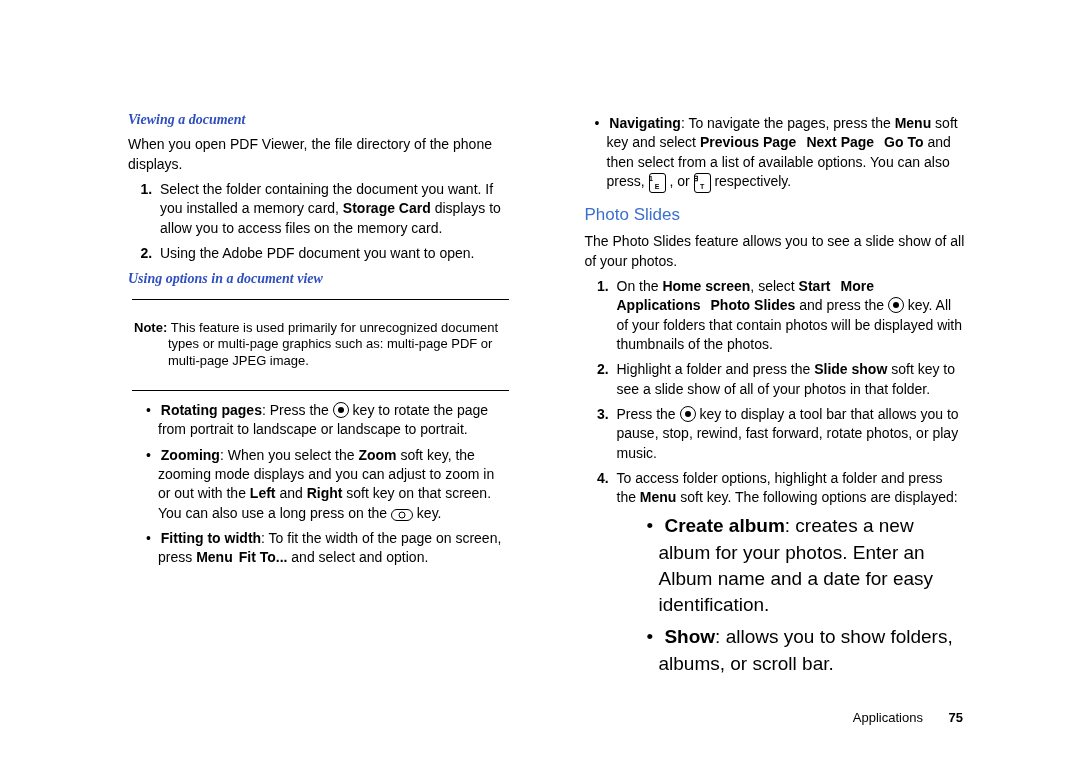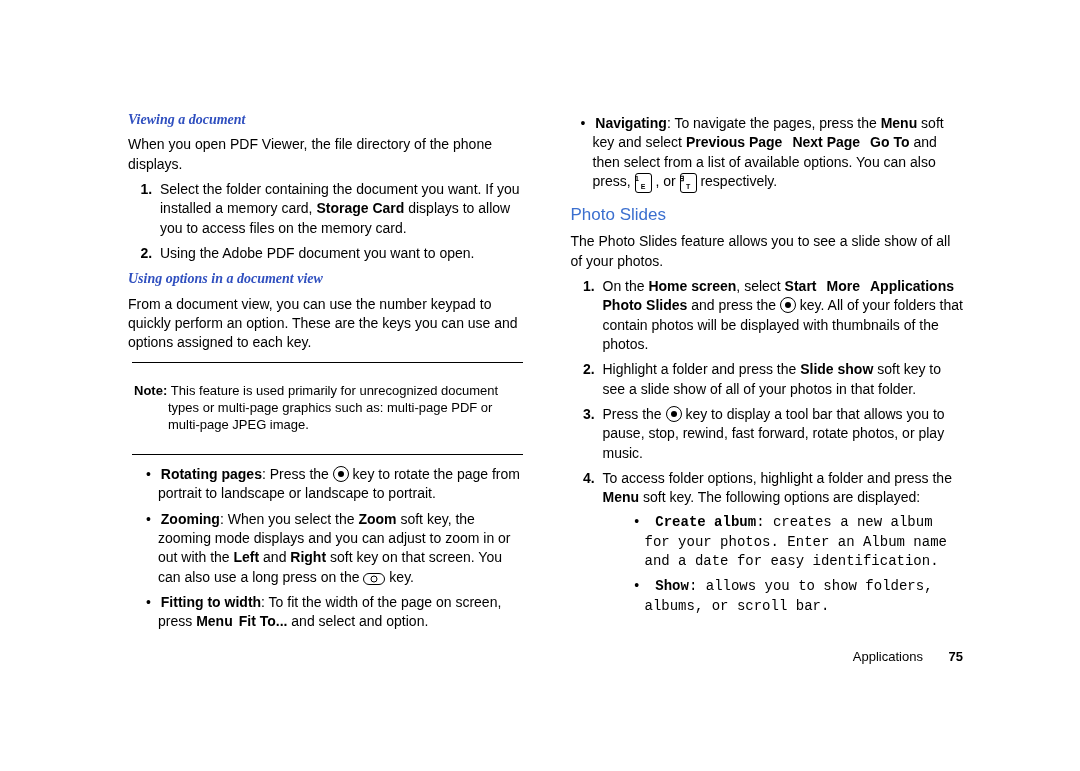--- a/index.html
+++ b/index.html
@@ -8,21 +8,21 @@
     background: #fff;
     font-family: Arial, Helvetica, sans-serif;
     color: #000;
     width: 1080px;
     height: 771px;
     box-sizing: border-box;
   }
   .page {
     display: flex;
     padding: 108px 115px 30px 128px;
-    gap: 48px;
+    gap: 76px;
     height: 100%;
     box-sizing: border-box;
   }
   .col {
     flex: 1;
     font-size: 14px;
     line-height: 1.38;
   }
   .heading {
     font-family: Georgia, "Times New Roman", serif;
@@ -52,22 +52,21 @@
   .bullets {
     margin: 6px 0 6px 18px;
   }
   .bullet, .subbullet {
     margin: 6px 0;
     padding-left: 12px;
     text-indent: -12px;
   }
   .subbullets {
     margin: 4px 0 4px 30px;
-    font-size: 14px;
-    font-family: Liberation Mono, monospace;
+    font-size: 19px;
   }
   .bullet::before, .subbullet::before {
     content: "•";
     padding-right: 6px;
   }
   .notebox {
     border-top: 1px solid #000;
     border-bottom: 1px solid #000;
     padding: 20px 2px;
     margin: 10px 0 10px 4px;
@@ -143,21 +142,20 @@
     <div class="heading">Viewing a document</div>
     <p>When you open PDF Viewer, the file directory of the phone displays.</p>
     <ol>
       <li>
         <span>Select the folder containing the document you want. If you installed a memory card, </span><span class="b">Storage Card</span><span> displays to allow you to access files on the memory card.</span>
       </li>
       <li>Using the Adobe PDF document you want to open.</li>
     </ol>
 
     <div class="heading">Using options in a document view</div>
-    <p>From a document view, you can use the number keypad to quickly perform an option. These are the keys you can use and options assigned to each key.</p>
 
     <div class="notebox">
       <div class="hang">
         <span class="b">Note: </span><span>This feature is used primarily for unrecognized document types or multi-page graphics such as: multi-page PDF or multi-page JPEG image.</span>
       </div>
     </div>
 
     <div class="bullets">
       <div class="bullet">
         <span class="b">Rotating pages</span><span>: Press the </span><span class="icon icon-center"></span><span> key to </span><span>rotate the page from portrait to landscape or landscape to portrait.</span>

